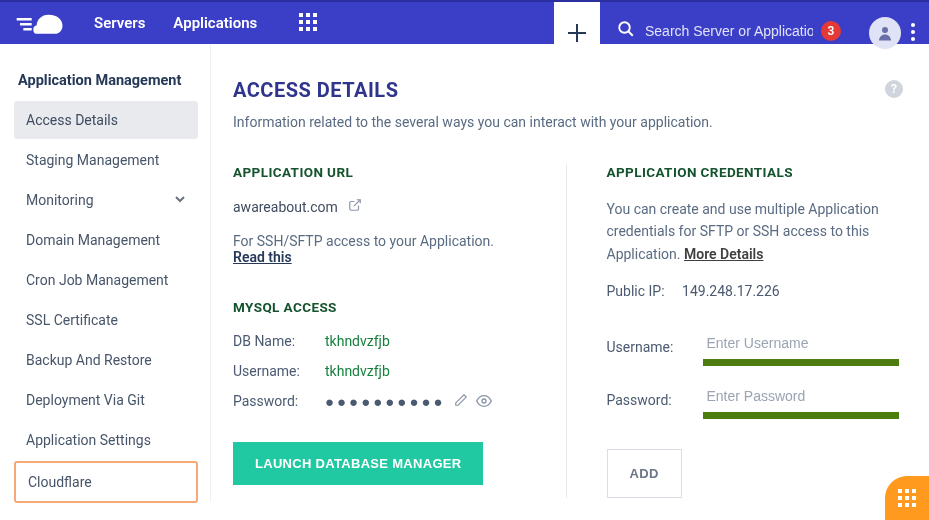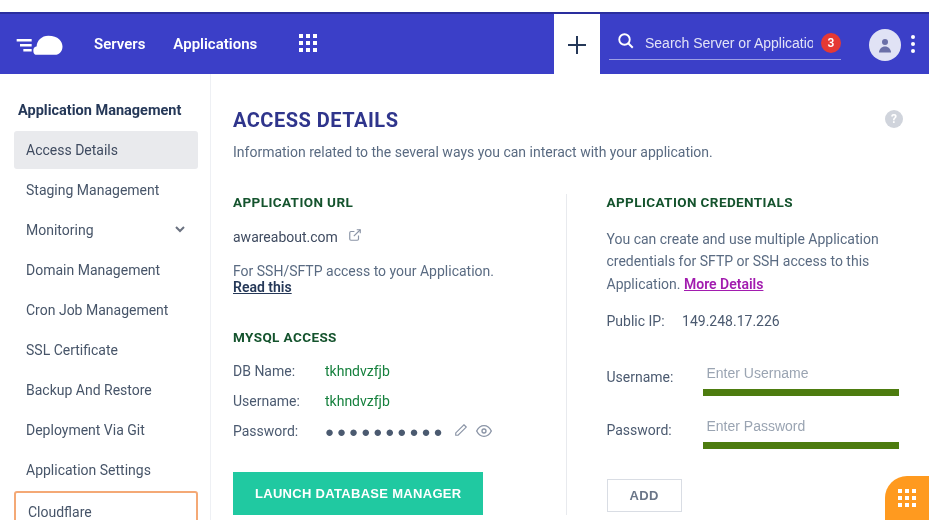--- a/index.html
+++ b/index.html
@@ -1,19 +1,19 @@
 <!DOCTYPE html>
 <html><head>
 <meta charset="utf-8">
 <style>
   * { box-sizing: border-box; margin: 0; padding: 0; }
   body { font-family: -apple-system, BlinkMacSystemFont, "Segoe UI", Roboto, Arial, sans-serif; font-size: 14px; color: #253858; background: #fff; width: 929px; height: 520px; overflow: hidden; position: relative; }
 
   
-  .topbar { height: 62px; background: #3b3fc8; display: flex; align-items: center; color: #fff; position: relative; border-top: 2px solid #2a2e9e; margin-top: 12px; }
+  .topbar { height: 44px; background: #3b3fc8; display: flex; align-items: center; color: #fff; position: relative; border-top: 2px solid #2a2e9e; }
   .logo { width: 80px; display:flex; align-items:center; justify-content:center; }
   .logo svg { width: 50px; height: 30px; }
   .nav-link { color: #fff; font-weight: 600; font-size: 15px; margin: 0 14px; cursor: pointer; }
   .grid-icon { margin-left: 28px; color: #fff; cursor:pointer; }
   .plus-box { position:absolute; left: 554px; top:0; width:46px; height:62px; background:#fff; display:flex; align-items:center; justify-content:center; color:#253858; font-size:28px; font-weight:400; cursor:pointer; }
   .search-area { position:absolute; right: 0; top:0; height:62px; display:flex; align-items:center; padding-right:14px; }
   .search-group { display:flex; align-items:center; border-bottom:1px solid rgba(255,255,255,0.5); padding-bottom:4px; margin-right:14px; }
   .search-icon { margin: 0 8px; }
   .search-input { background:transparent; border:none; outline:none; color:#fff; font-size:14px; width:172px; padding:4px 2px; }
   .search-input::placeholder { color:#e2e3f7; }
@@ -44,28 +44,28 @@
   .hint { color:#5a6b82; font-size:14px; }
   .hint a { color:#253858; text-decoration:underline; font-weight:600; cursor:pointer; }
   .kv { display:flex; margin-bottom:14px; }
   .kv .k { width:92px; color:#4b5a70; font-size:14px; }
   .kv .v { color:#15803d; font-size:14px; }
   .dots { letter-spacing:3px; font-size:15px; color:#4b5a70; }
   .mini-icon { color:#8a94a6; margin-left:8px; cursor:pointer; }
   .launch-btn { margin-top:16px; background:#20c9a1; color:#fff; border:none; padding:14px 22px; font-size:13px; font-weight:700; letter-spacing:0.3px; cursor:pointer; }
   .divider { width:1px; background:#e8eaee; }
   .cred-desc { color:#5a6b82; font-size:14px; line-height:1.6; margin-bottom:18px; }
-  .cred-desc a { color:#a21caf; font-weight:600; text-decoration:underline; cursor:pointer;margin-top:7px; }
+  .cred-desc a { color:#404040; font-weight:600; text-decoration:underline; cursor:pointer;margin-top:7px; }
   .ip-row { font-size:14px; color:#4b5a70; margin-bottom:28px; }
   .ip-row .k { margin-right:14px; }
   .field-row { display:flex; align-items:center; margin-bottom:14px; }
   .field-row .label { width:96px; color:#4b5a70; font-size:14px; }
   .field-row input { flex:1; border:none; border-bottom:7px solid #4d7c0f; padding:8px 4px; font-size:14px; outline:none; color:#253858; }
   .field-row input::placeholder { color:#9aa4b2; }
-  .add-btn { margin-top:16px; background:#fff; border:1px solid #d9dde4; color:#6b7688; padding:8px 22px; font-size:13px; font-weight:600; letter-spacing:0.4px; cursor:pointer; }
+  .add-btn { margin-top:16px; background:#fff; border:1px solid #d9dde4; color:#6b7688; padding:16px 22px; font-size:13px; font-weight:600; letter-spacing:0.4px; cursor:pointer; }
 
   .fab { position:fixed; right:0; bottom:0; width:44px; height:44px; border-top-left-radius:22px; border-bottom-left-radius:0; border-top-right-radius:0; background:#ff9a1f; display:flex; align-items:center; justify-content:center; cursor:pointer; }
   .fab svg { fill:#fff; }
 </style>
 </head>
 <body>
 
 <div class="topbar">
   <div class="logo">
     <svg viewBox="0 0 60 36">

